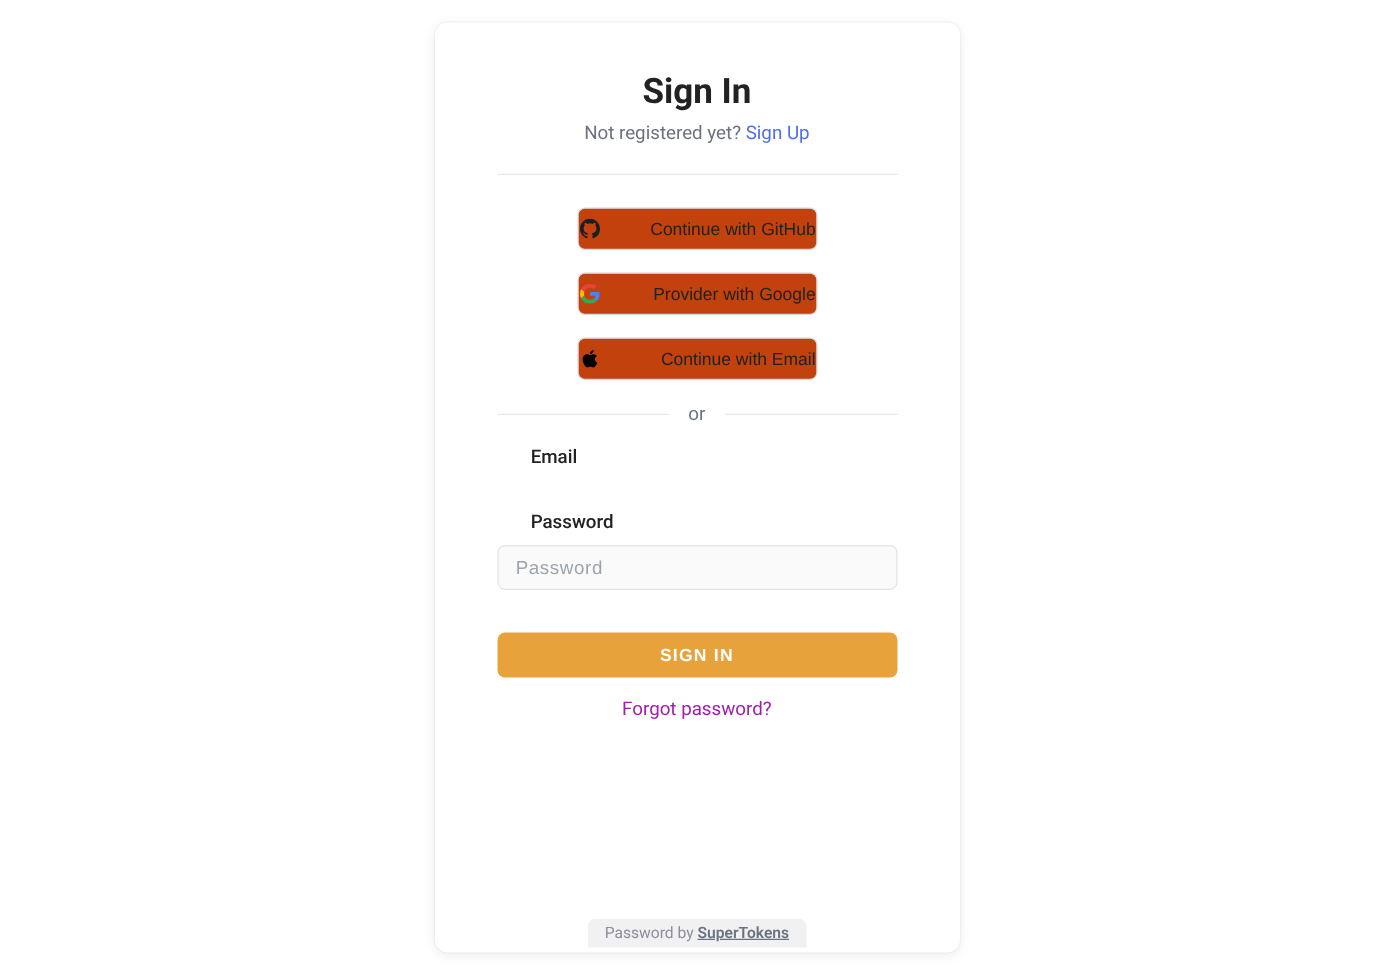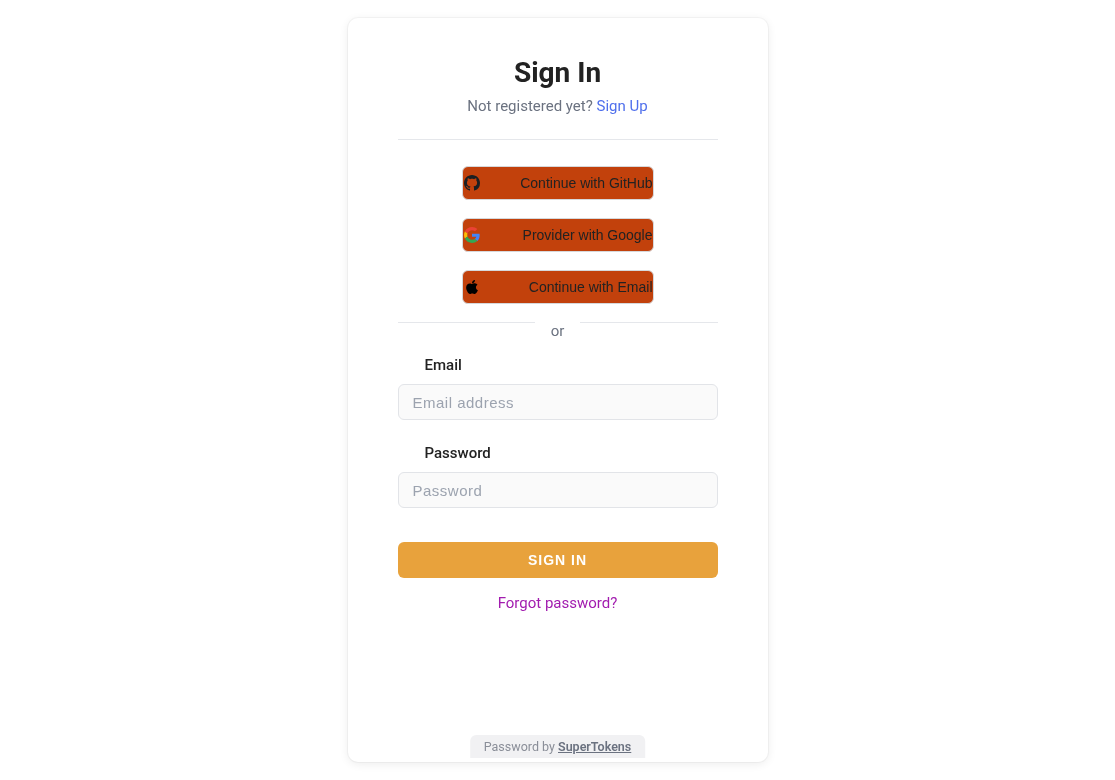--- a/index.html
+++ b/index.html
@@ -75,20 +75,21 @@
     .social-btn .icon {
       width: 18px;
       height: 18px;
       display: flex;
       align-items: center;
       justify-content: center;
     }
     .or-row {
       width: 100%;
       display: flex;
+      align-items: center;
       gap: 16px;
       margin-bottom: 16px;
     }
     .or-row .line {
       flex: 1;
       height: 1px;
       background: #e5e7eb;
     }
     .or-row .or-text {
       font-size: 15px;
@@ -203,21 +204,20 @@
 
 
   <div class="or-row">
     <div class="line"></div>
     <span class="or-text">or</span>
     <div class="line"></div>
   </div>
 
   <div class="form-group">
     <label class="form-label">Email</label>
-    <input type="text" class="text-input" placeholder="Email address" style="">
   </div>
 
   <div class="form-group">
     <label class="form-label">Password</label>
     <input type="password" class="text-input" placeholder="Password" style="">
   </div>
 
   <button class="submit-btn">SIGN IN</button>
 
   <div class="forgot-link">Forgot password?</div>

